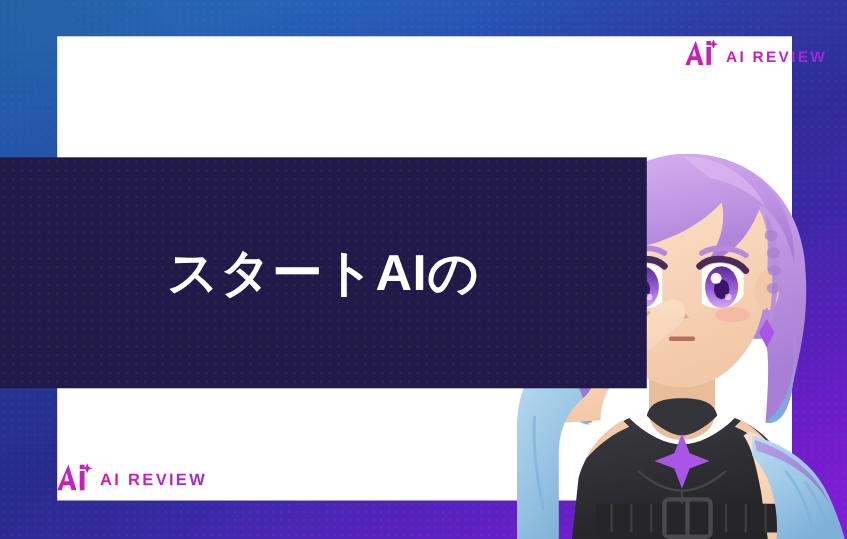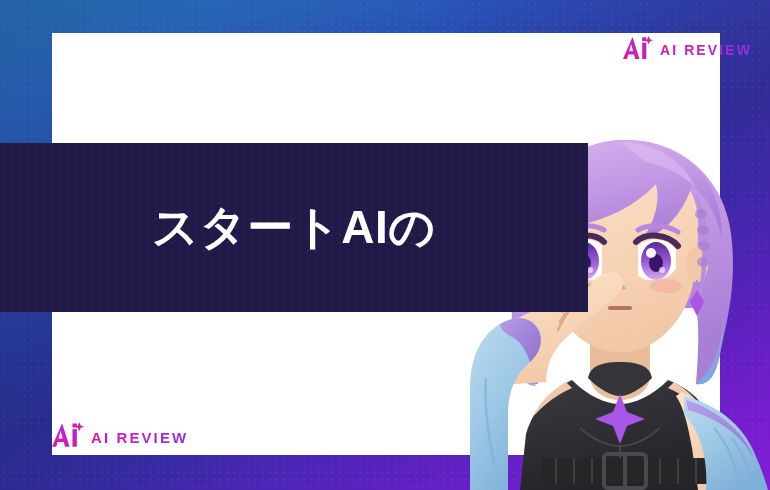--- a/index.html
+++ b/index.html
@@ -50,21 +50,21 @@
     left:470px;top:128px;
     width:300px;height:362px;
     overflow:hidden;
     pointer-events:none;
   }
   .character svg{display:block;}
 
   
   .title-band{
     position:absolute;
-    left:0;top:143px;width:588px;height:169px;
+    left:0;top:143px;width:588px;height:210px;
     background:#211a49;
   }
   .title-band-dots{
     position:absolute;inset:0;
     background-image:radial-gradient(rgba(255,255,255,.05) 1px, transparent 1.2px);
     background-size:8px 8px;
   }
   .title-wrap{
     position:absolute;inset:0;
     display:flex;flex-direction:column;

